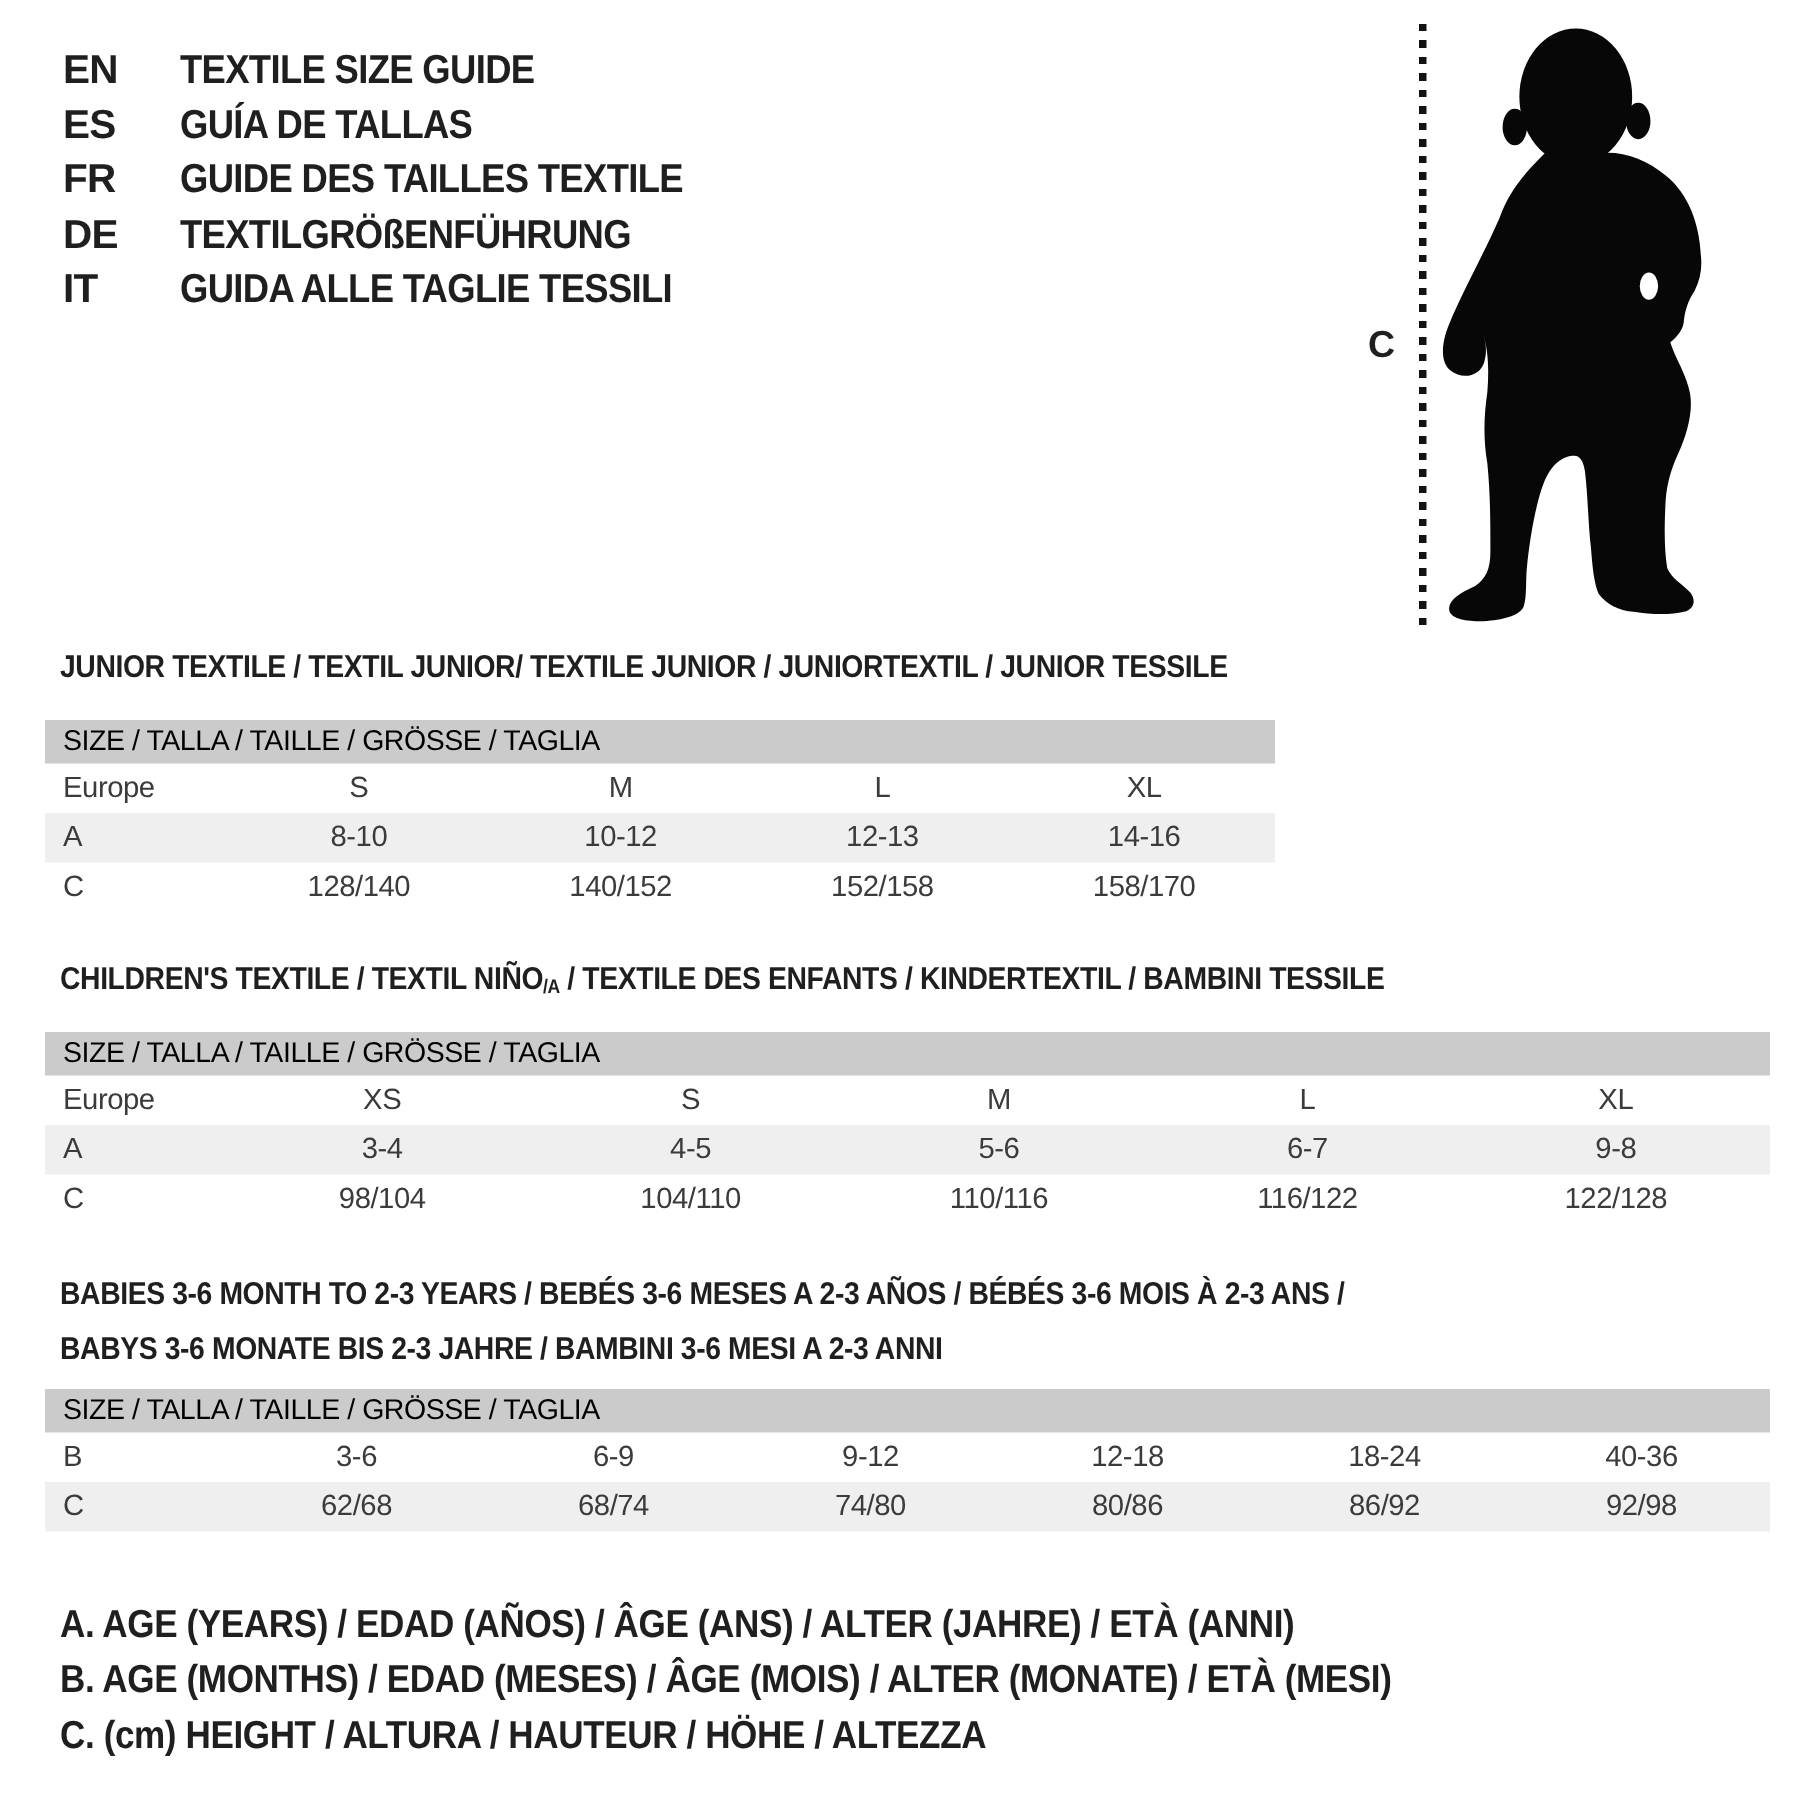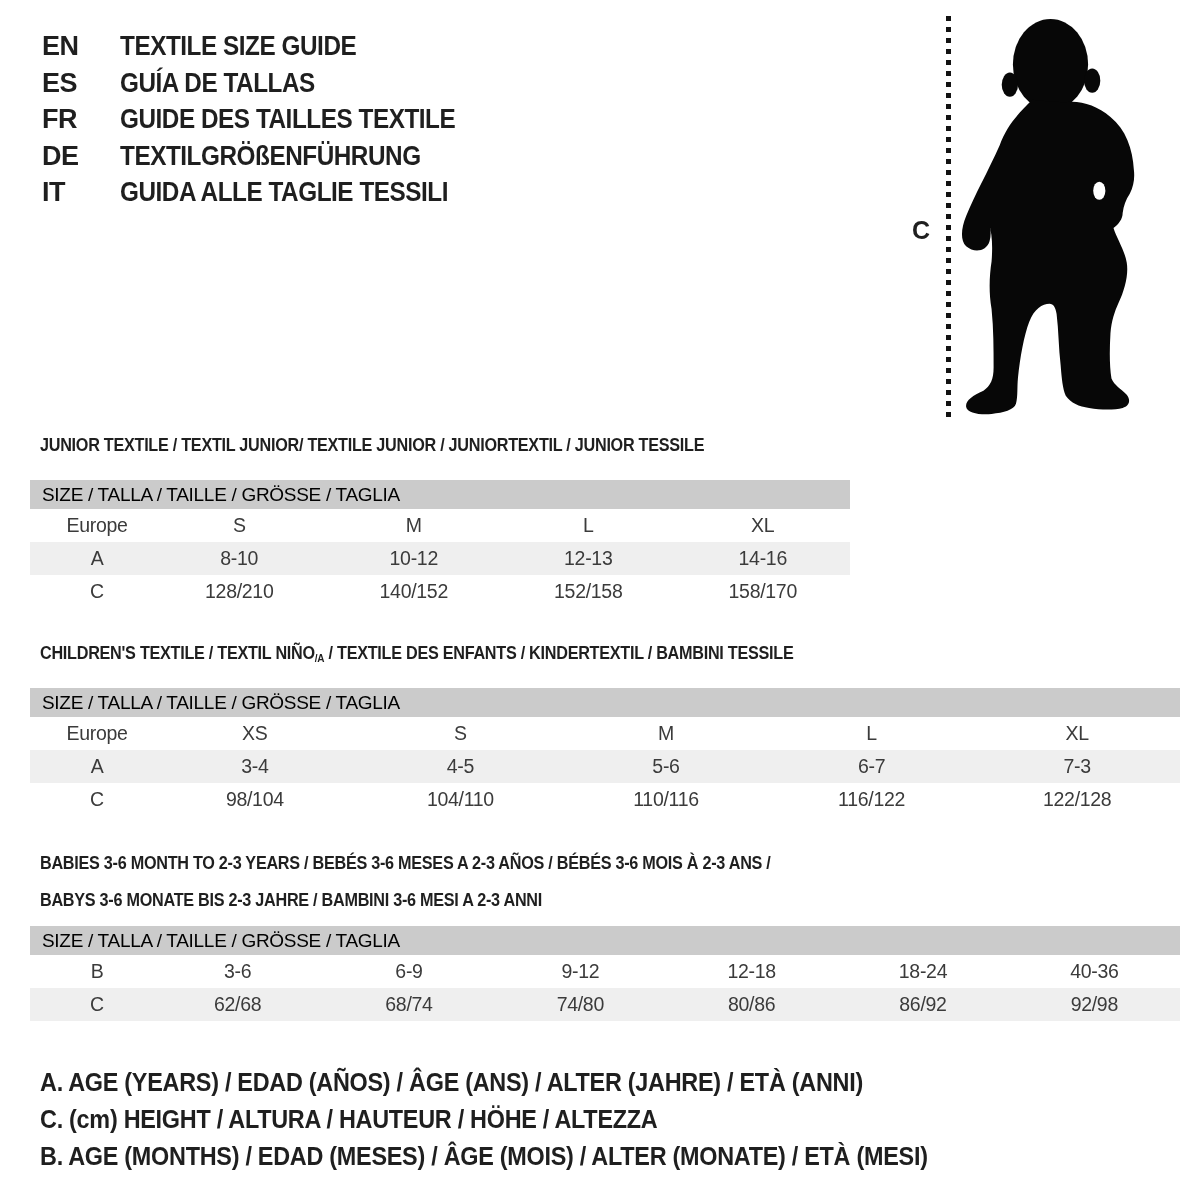--- a/index.html
+++ b/index.html
@@ -16,36 +16,36 @@
   .lang-code{width:78px;flex:0 0 78px;}
   .lang-title{white-space:nowrap;}
 
   
   .dash-line{position:absolute;left:946px;top:16px;width:5px;height:401px;
     background:repeating-linear-gradient(to bottom,#121212 0 5px,transparent 5px 11px);}
   .fig-label{position:absolute;left:912px;top:216px;font-size:25px;font-weight:bold;}
   .toddler{position:absolute;left:956px;top:14px;width:188px;height:404px;color:var(--silhouette,#070707);}
 
   
-  .sec-head{position:absolute;left:40px;margin:0;font-size:18px;font-weight:bold;letter-spacing:-0.3px;line-height:26px;white-space:nowrap;}
+  .sec-head{position:absolute;left:40px;margin:0;font-size:21px;font-weight:bold;letter-spacing:-0.3px;line-height:26px;white-space:nowrap;}
   .sec-head sub{font-size:0.62em;vertical-align:-0.25em;}
   .h-junior{top:432px;}
   .h-children{top:640px;}
   .h-babies{top:845px;line-height:36.5px;}
 
   
   .size-table{position:absolute;left:30px;}
   .w-junior{width:820px;top:480px;}
   .w-children{width:1150px;top:688px;}
   .w-babies{width:1150px;top:926px;}
   .band{height:29px;line-height:29px;background:var(--band-bg,#cbcbcb);color:#000000;
     font-size:19px;padding-left:12px;letter-spacing:-0.3px;}
   .trow{display:grid;height:33px;line-height:33px;font-size:19.5px;color:var(--table-text,#3b3b3b);letter-spacing:-0.3px;}
   .trow.shaded{background:var(--row-alt,#efefef);}
-  .tlabel{text-align:center;padding-left:12px;}
+  .tlabel{text-align:left;padding-left:12px;}
   .tcell{text-align:center;}
 
   
   .legend{position:absolute;left:40px;top:1064px;}
   .legend-line{height:37px;line-height:37px;font-size:26px;font-weight:bold;letter-spacing:-0.3px;white-space:nowrap;}
 </style>
 </head>
 <body>
 
 <div class="page">
@@ -110,21 +110,21 @@
       </div>
       <div class="trow shaded" style="grid-template-columns: 122px repeat(4, 1fr);">
         <div class="tlabel">A</div>
         <div class="tcell">8-10</div>
         <div class="tcell">10-12</div>
         <div class="tcell">12-13</div>
         <div class="tcell">14-16</div>
       </div>
       <div class="trow" style="grid-template-columns: 122px repeat(4, 1fr);">
         <div class="tlabel">C</div>
-        <div class="tcell">128/210</div>
+        <div class="tcell">128/140</div>
         <div class="tcell">140/152</div>
         <div class="tcell">152/158</div>
         <div class="tcell">158/170</div>
       </div>
     </div>
 
   <h2 class="sec-head h-children">
     <span class="cond"><span>CHILDREN'S TEXTILE / TEXTIL NIÑO</span><sub>/A</sub><span> / TEXTILE DES ENFANTS / KINDERTEXTIL / BAMBINI TESSILE</span></span>
   </h2>
   <div class="size-table w-children">
@@ -136,21 +136,21 @@
         <div class="tcell">M</div>
         <div class="tcell">L</div>
         <div class="tcell">XL</div>
       </div>
       <div class="trow shaded" style="grid-template-columns: 122px repeat(5, 1fr);">
         <div class="tlabel">A</div>
         <div class="tcell">3-4</div>
         <div class="tcell">4-5</div>
         <div class="tcell">5-6</div>
         <div class="tcell">6-7</div>
-        <div class="tcell">7-3</div>
+        <div class="tcell">9-8</div>
       </div>
       <div class="trow" style="grid-template-columns: 122px repeat(5, 1fr);">
         <div class="tlabel">C</div>
         <div class="tcell">98/104</div>
         <div class="tcell">104/110</div>
         <div class="tcell">110/116</div>
         <div class="tcell">116/122</div>
         <div class="tcell">122/128</div>
       </div>
     </div>
@@ -176,17 +176,17 @@
         <div class="tcell">68/74</div>
         <div class="tcell">74/80</div>
         <div class="tcell">80/86</div>
         <div class="tcell">86/92</div>
         <div class="tcell">92/98</div>
       </div>
     </div>
 
   <footer class="legend">
     <div class="legend-line"><span class="cond">A. AGE (YEARS) / EDAD (AÑOS) / ÂGE (ANS) / ALTER (JAHRE) / ETÀ (ANNI)</span></div>
+    <div class="legend-line"><span class="cond">B. AGE (MONTHS) / EDAD (MESES) / ÂGE (MOIS) / ALTER (MONATE) / ETÀ (MESI)</span></div>
     <div class="legend-line"><span class="cond">C. (cm) HEIGHT / ALTURA / HAUTEUR / HÖHE / ALTEZZA</span></div>
-    <div class="legend-line"><span class="cond">B. AGE (MONTHS) / EDAD (MESES) / ÂGE (MOIS) / ALTER (MONATE) / ETÀ (MESI)</span></div>
   </footer>
 
 </div>
 
 </body></html>

